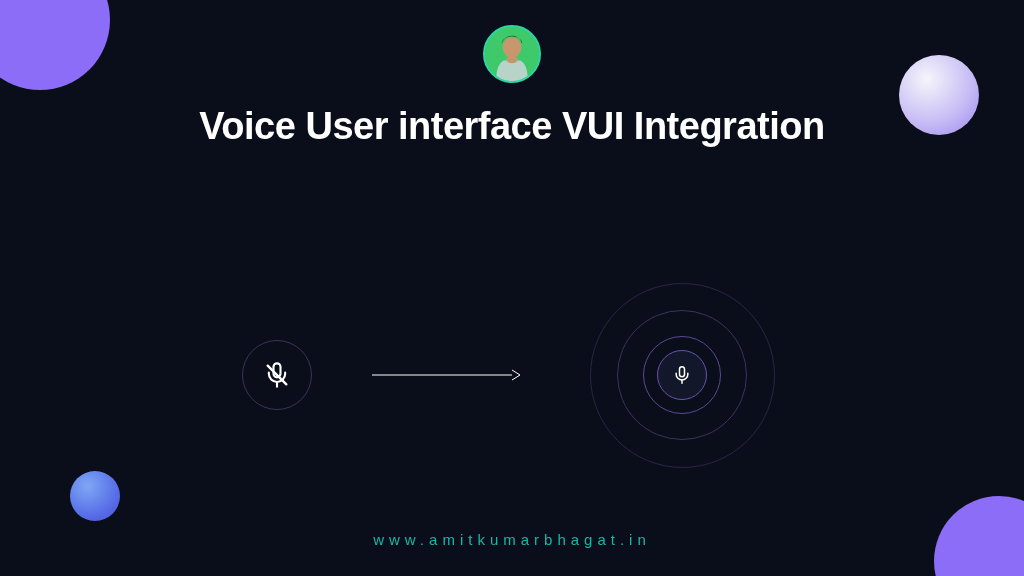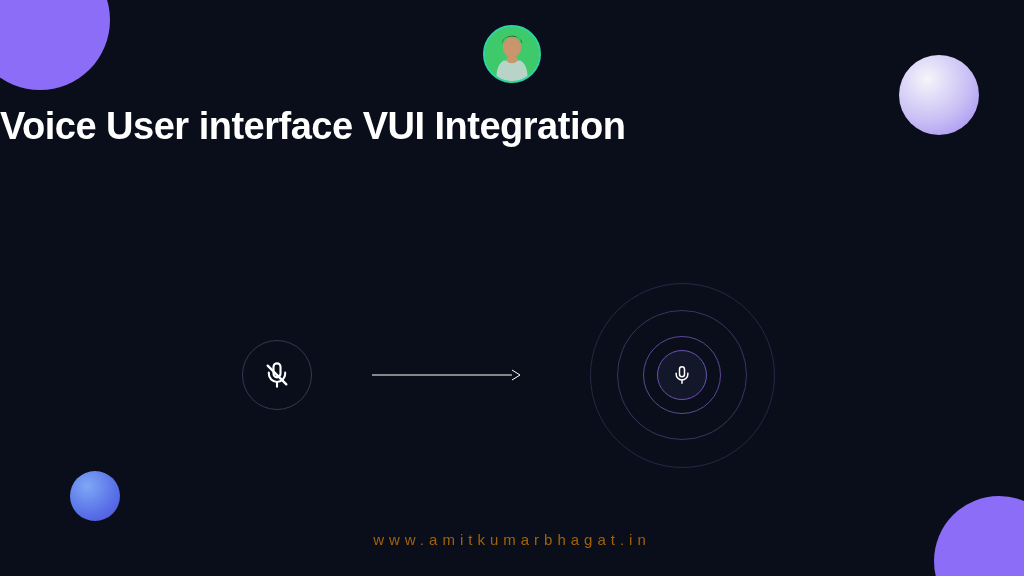--- a/index.html
+++ b/index.html
@@ -64,20 +64,21 @@
     }
     .avatar-svg {
       width: 100%;
       height: 100%;
     }
     .page-title {
       position: absolute;
       top: 105px;
       left: 0;
       right: 0;
+      text-align: center;
       color: #ffffff;
       font-size: 38px;
       font-weight: 700;
       letter-spacing: -0.5px;
     }
     .mic-row {
       position: absolute;
       top: 275px;
       left: 50%;
       transform: translateX(-50%);
@@ -138,21 +139,21 @@
       align-items: center;
       justify-content: center;
       z-index: 2;
     }
     .footer-url {
       position: absolute;
       bottom: 28px;
       left: 0;
       right: 0;
       text-align: center;
-      color: #a16207;
+      color: #14b8a6;
       font-size: 15px;
       letter-spacing: 5px;
       font-weight: 400;
     }
   </style>
 </head>
 <body>
 
 <div class="decoration-circle circle-top-left"></div>
 <div class="decoration-circle circle-top-right"></div>

